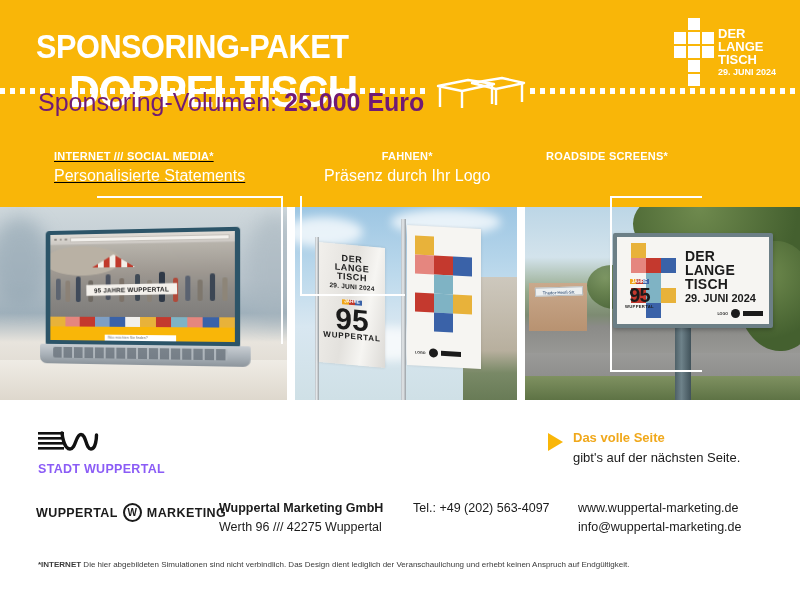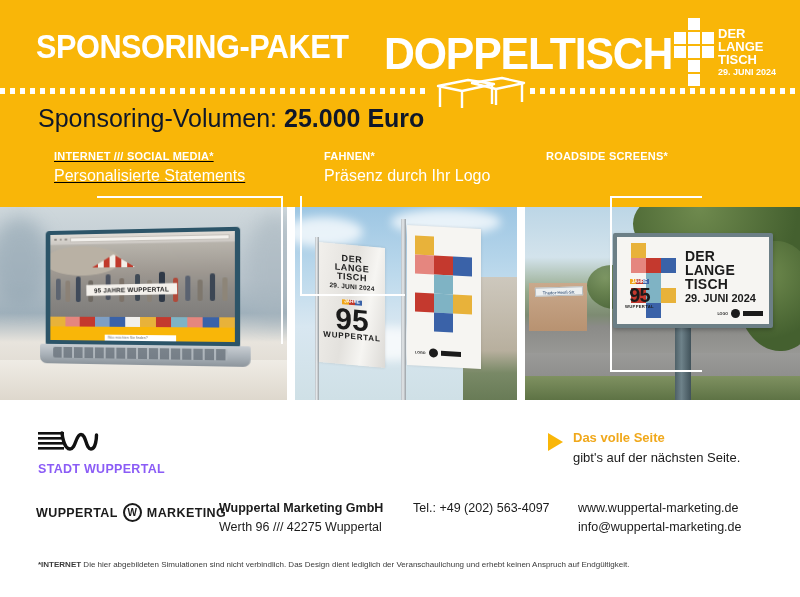--- a/index.html
+++ b/index.html
@@ -14,22 +14,23 @@
   
   .header {
     position: relative;
     width: 800px; height: 207px;
     background: #f9b608;
     overflow: hidden;
   }
   .title-row {
     position: absolute;
     left: 36px; top: 28px;
-    display: flex; align-items: flex-start;
+    display: flex; align-items: flex-end;
     white-space: nowrap;
+    flex-direction: column;
   }
   .title-light {
     color: #ffffff;
     font-size: 33px;
     font-weight: 700;
     letter-spacing: -0.5px;
     transform: scaleX(0.93);
     transform-origin: left center;
   }
   .title-bold {
@@ -66,23 +67,23 @@
   }
   .dots-mask {
     position: absolute;
     left: 430px; top: 84px;
     width: 100px; height: 14px;
     background: #f9b608;
   }
 
   .volume {
     position: absolute;
-    left: 38px; top: 104px;
+    left: 38px; top: 88px;
     font-size: 25px;
-    color: #0f172a;
+    color: #701a75;
     white-space: nowrap;
   }
   .volume b { font-weight: 700; }
 
   .cols { position: absolute; left: 0; top: 150px; width: 800px; }
   .col { position: absolute; top: 0; }
   .col-head {
     font-size: 11px;
     font-weight: 700;
     color: #ffffff;
@@ -392,21 +393,21 @@
     <div class="volume">
       <span>Sponsoring-Volumen:</span>
       <b>25.000 Euro</b>
     </div>
 
     <div class="cols">
       <div class="col" style="left:54px;text-decoration:underline;">
         <div class="col-head">INTERNET /// SOCIAL MEDIA*</div>
         <div class="col-sub">Personalisierte Statements</div>
       </div>
-      <div class="col" style="left:324px;">
+      <div class="col" style="left:324px;text-align:center;">
         <div class="col-head">FAHNEN*</div>
         <div class="col-sub">Präsenz durch Ihr Logo</div>
       </div>
       <div class="col" style="left:546px;">
         <div class="col-head">ROADSIDE SCREENS*</div>
       </div>
     </div>
   </div>
 
   <div class="strip">

